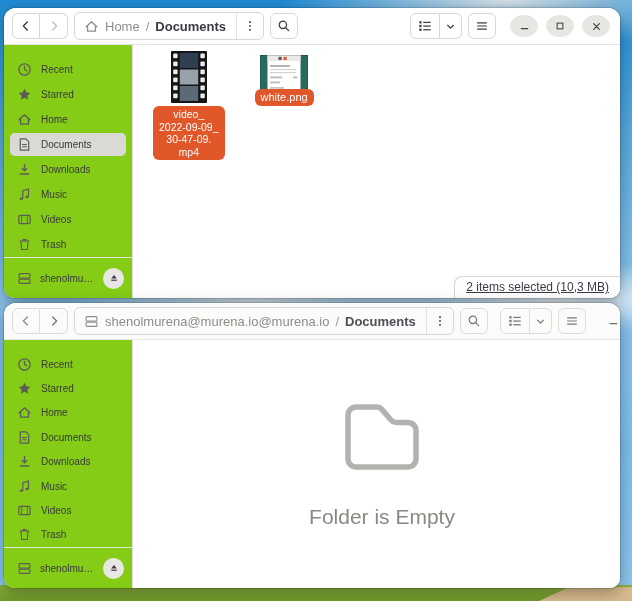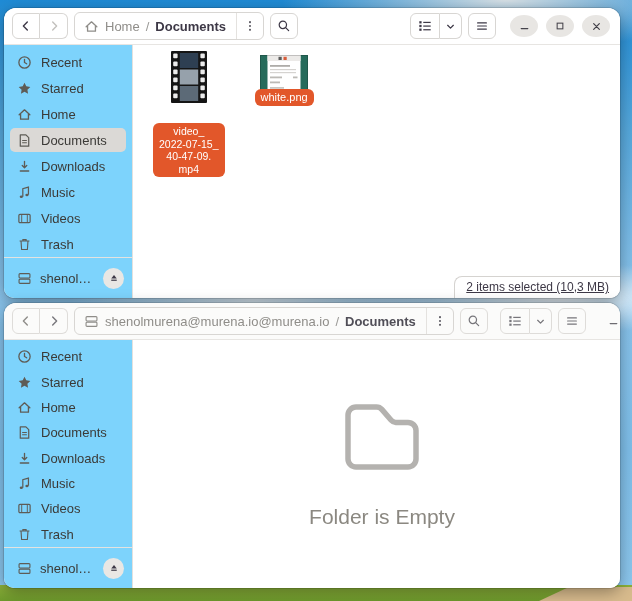--- a/index.html
+++ b/index.html
@@ -45,37 +45,37 @@
   .split{display:flex;}
   .split .seg1{border-radius:6px 0 0 6px;min-width:30px;}
   .split .seg2{border-radius:0 6px 6px 0;border-left:none;min-width:22px;}
   .wc{display:flex;align-items:center;gap:8px;margin-left:8px;margin-right:2px;}
   .wc .wbtn{width:22px;height:22px;border-radius:50%;background:#e8e6e3;border:none;
     display:flex;align-items:center;justify-content:center;color:#45434b;}
   .window.unfocused .wc .wbtn{background:transparent;color:#6e6c72;}
   .icon{display:inline-flex;align-items:center;justify-content:center;line-height:0;}
 
   .wbody{flex:1;display:flex;min-height:0;}
-  .sidebar{width:128px;flex:none;background:#7dd3fc;border-right:1px solid #e3e1de;
-    display:flex;flex-direction:column;padding-top:4px;font-size:13px;color:#3b3a37;}
+  .sidebar{width:128px;flex:none;background:#84cc16;border-right:1px solid #e3e1de;
+    display:flex;flex-direction:column;padding-top:12px;font-size:10px;color:#3b3a37;}
   .side-item{height:24px;margin:1px 6px;padding:0 7px;border-radius:5px;
     display:flex;align-items:center;gap:9px;white-space:nowrap;}
   .side-item .sicon{color:#5e5c56;}
   .side-item.selected{background:#dbd9d6;}
   .side-bottom{margin-top:auto;border-top:1px solid #e4e2df;}
   .side-device{display:flex;align-items:center;gap:8px;height:40px;padding:0 8px 0 13px;}
   .side-device .slabel{flex:1;overflow:hidden;text-overflow:ellipsis;white-space:nowrap;}
   .side-device .sicon{color:#5e5c56;}
   .eject{width:21px;height:21px;border-radius:50%;border:none;background:#e9e7e4;
     display:flex;align-items:center;justify-content:center;color:#3d3846;padding:0;}
 
   .content{flex:1;background:#fff;position:relative;min-width:0;}
   .file-grid{display:flex;align-items:flex-start;gap:30px;padding:6px 0 0 20px;}
   .file-item{display:flex;flex-direction:column;}
-  .flabel{margin-top:20px;background:var(--sel-orange,#e2572a);color:#fff;border-radius:6px;
+  .flabel{margin-top:3px;background:var(--sel-orange,#e2572a);color:#fff;border-radius:6px;
     padding:2px 6px;font-size:10.5px;line-height:1.2;text-align:center;z-index:2;}
   .flabel span{display:block;}
   .file-item.img .thumb{margin-top:4px;}
   .file-item.img .flabel{margin-top:-10px;font-size:11px;}
   .status-pill{position:absolute;right:0;bottom:0;background:#fff;border:1px solid #d5d3d0;
     border-right:none;border-bottom:none;border-radius:8px 0 9px 0;padding:3px 11px 4px;
     font-size:12px;color:#3d3846;text-decoration:underline;}
 
   .empty-wrap{position:absolute;inset:0;display:flex;flex-direction:column;
     align-items:center;justify-content:center;padding-left:11px;}
@@ -299,22 +299,22 @@
                     <rect x="29.4" y="34.6" width="4.4" height="4.6" rx="1"></rect>
                     <rect x="29.4" y="42.6" width="4.4" height="4.6" rx="1"></rect>
                   </g>
                   <rect x="8.8" y="2" width="18.4" height="15" fill="#2e3f52"></rect>
                   <rect x="8.8" y="18.5" width="18.4" height="15" fill="#96a1ab"></rect>
                   <rect x="8.8" y="35" width="18.4" height="15" fill="#5c6a77"></rect>
                 </svg>
               </span>
             <span class="flabel">
               <span>video_</span>
-              <span>2022-07-15_</span>
-              <span>40-47-09.</span>
+              <span>2022-09-09_</span>
+              <span>30-47-09.</span>
               <span>mp4</span>
             </span>
           </div>
           <div class="file-item img">
             <span class="thumb icon">
                 <svg viewBox="0 0 48 44" width="48" height="44">
                   <rect width="48" height="44" fill="#ffffff"></rect>
                   <rect width="7.5" height="44" fill="#266b5b"></rect>
                   <rect x="40.5" width="7.5" height="44" fill="#266b5b"></rect>
                   <rect x="7.5" width="33" height="6" fill="#eceae8"></rect>

